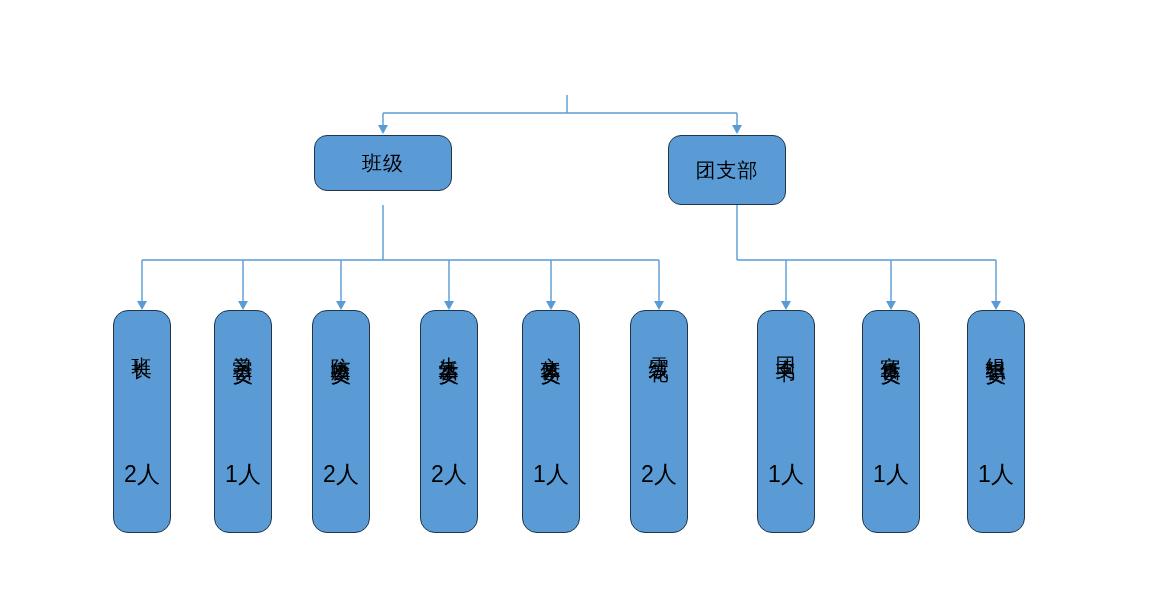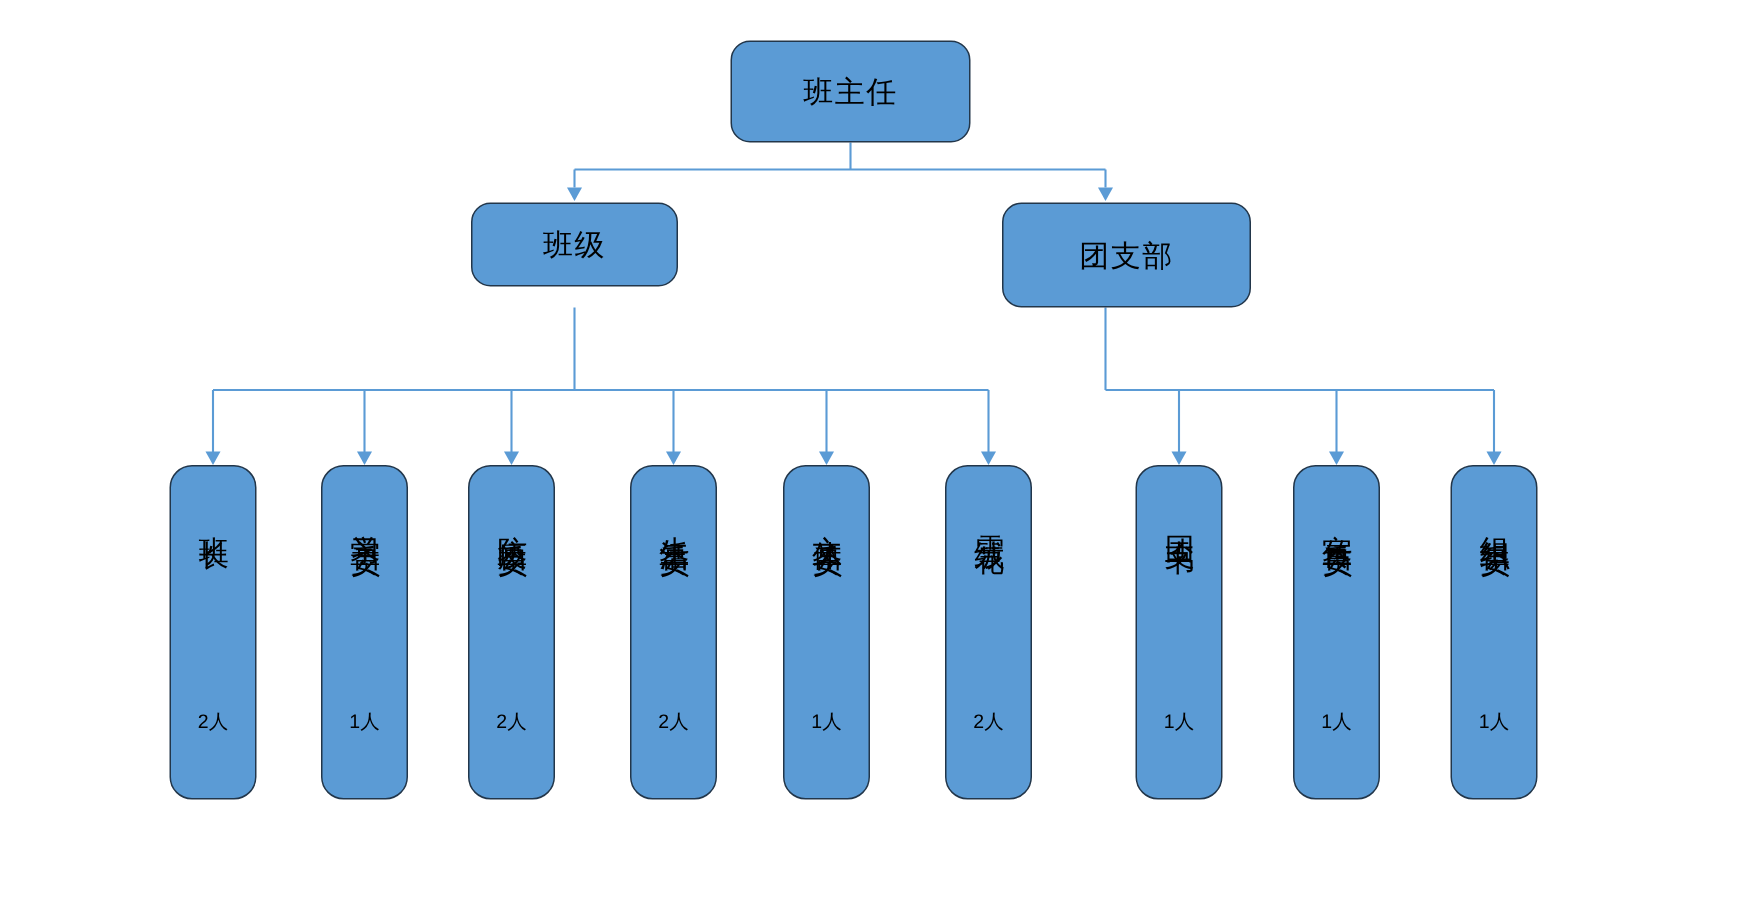--- a/index.html
+++ b/index.html
@@ -31,21 +31,21 @@
   .hbox {
     border-radius: 13px;
     display: flex;
     align-items: center;
     justify-content: center;
     font-size: 20px;
     letter-spacing: 1px;
   }
   .root { left: 487px; top: 27px;  width: 160px; height: 68px; }
   .l2a  { left: 314px; top: 135px; width: 138px; height: 56px; }
-  .l2b  { left: 668px; top: 135px; width: 166px; height: 70px; align-items: center; }
+  .l2b  { left: 668px; top: 135px; width: 118px; height: 70px; align-items: center; }
   .l3 {
     top: 310px;
     width: 58px;
     height: 223px;
     border-radius: 15px;
   }
   .p1 { left: 113px; }
   .p2 { left: 214px; }
   .p3 { left: 312px; }
   .p4 { left: 420px; }
@@ -65,21 +65,21 @@
     line-height: 1;
     letter-spacing: 3px;
     white-space: nowrap;
   }
   .vcount {
     position: absolute;
     bottom: 42px;
     left: 0;
     width: 100%;
     text-align: center;
-    font-size: 13px;
+    font-size: 23px;
   }
 </style>
 </head>
 <body>
 
 <div class="canvas">
 
   <svg class="connectors" width="1164" height="607" viewBox="0 0 1164 607" xmlns="http://www.w3.org/2000/svg">
     <g stroke="#5b9bd5" stroke-width="1.4" fill="none">
 
@@ -97,23 +97,20 @@
       <path d="M336,301 L346,301 L341,310 Z"></path>
       <path d="M444,301 L454,301 L449,310 Z"></path>
       <path d="M546,301 L556,301 L551,310 Z"></path>
       <path d="M654,301 L664,301 L659,310 Z"></path>
       <path d="M781,301 L791,301 L786,310 Z"></path>
       <path d="M886,301 L896,301 L891,310 Z"></path>
       <path d="M991,301 L1001,301 L996,310 Z"></path>
     </g>
   </svg>
 
-  <div class="node hbox root">
-    <span>班主任</span>
-  </div>
 
   <div class="node hbox l2a">
     <span>班级</span>
   </div>
   <div class="node hbox l2b">
     <span>团支部</span>
   </div>
 
   <div class="node l3 p1">
     <span class="vtitle">班长</span>

